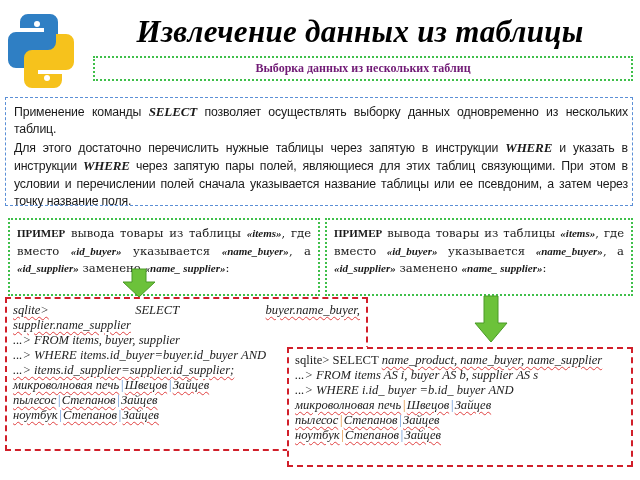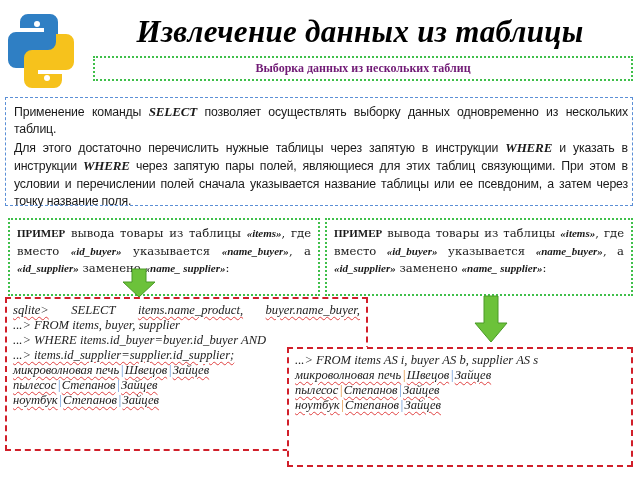--- a/index.html
+++ b/index.html
@@ -73,29 +73,31 @@
 <div class="abs arrow arrow-right">
   <svg width="34" height="48" viewBox="0 0 34 48">
       <path d="M10 1 h14 v27 h9 l-16 19 l-16 -19 h9 z" fill="#6cc23a" stroke="#4a9a26" stroke-width="1"></path>
     </svg>
 </div>
 
 <div class="abs code-box code-left">
   <div class="code-line first it">
     <span class="sq">sqlite&gt;</span>
     <span>SELECT</span>
-    <span class="sq">items.name_product,</span>
     <span class="sq">buyer.name_buyer,</span>
   </div>
+  <div class="code-line it sq">supplier.name_supplier</div>
   <div class="code-line it">...&gt; FROM items, buyer, supplier</div>
   <div class="code-line it">...&gt; WHERE items.id_buyer=buyer.id_buyer AND</div>
   <div class="code-line it sq">...&gt; items.id_supplier=supplier.id_supplier;</div>
   <div class="code-line it"><span class="sq">микроволновая печь</span><span class="sep">|</span><span class="sq">Швецов</span><span class="sep">|</span><span class="sq">Зайцев</span></div>
   <div class="code-line it"><span class="sq">пылесос</span><span class="sep">|</span><span class="sq">Степанов</span><span class="sep">|</span><span class="sq">Зайцев</span></div>
   <div class="code-line it"><span class="sq">ноутбук</span><span class="sep">|</span><span class="sq">Степанов</span><span class="sep">|</span><span class="sq">Зайцев</span></div>
 </div>
 
 <div class="abs code-box code-right">
+  <div class="code-line"><span>sqlite&gt; SELECT </span><span class="it sq">name_product, name_buyer, name_supplier</span></div>
   <div class="code-line it">...&gt; FROM items AS i, buyer AS b, supplier AS s</div>
+  <div class="code-line it">...&gt; WHERE i.id_ buyer =b.id_ buyer AND</div>
   <div class="code-line it"><span class="sq">микроволновая печь</span><span class="sep o">|</span><span class="sq">Швецов</span><span class="sep">|</span><span class="sq">Зайцев</span></div>
   <div class="code-line it"><span class="sq">пылесос</span><span class="sep o">|</span><span class="sq">Степанов</span><span class="sep">|</span><span class="sq">Зайцев</span></div>
   <div class="code-line it"><span class="sq">ноутбук</span><span class="sep o">|</span><span class="sq">Степанов</span><span class="sep">|</span><span class="sq">Зайцев</span></div>
 </div>
 
 </body></html>

